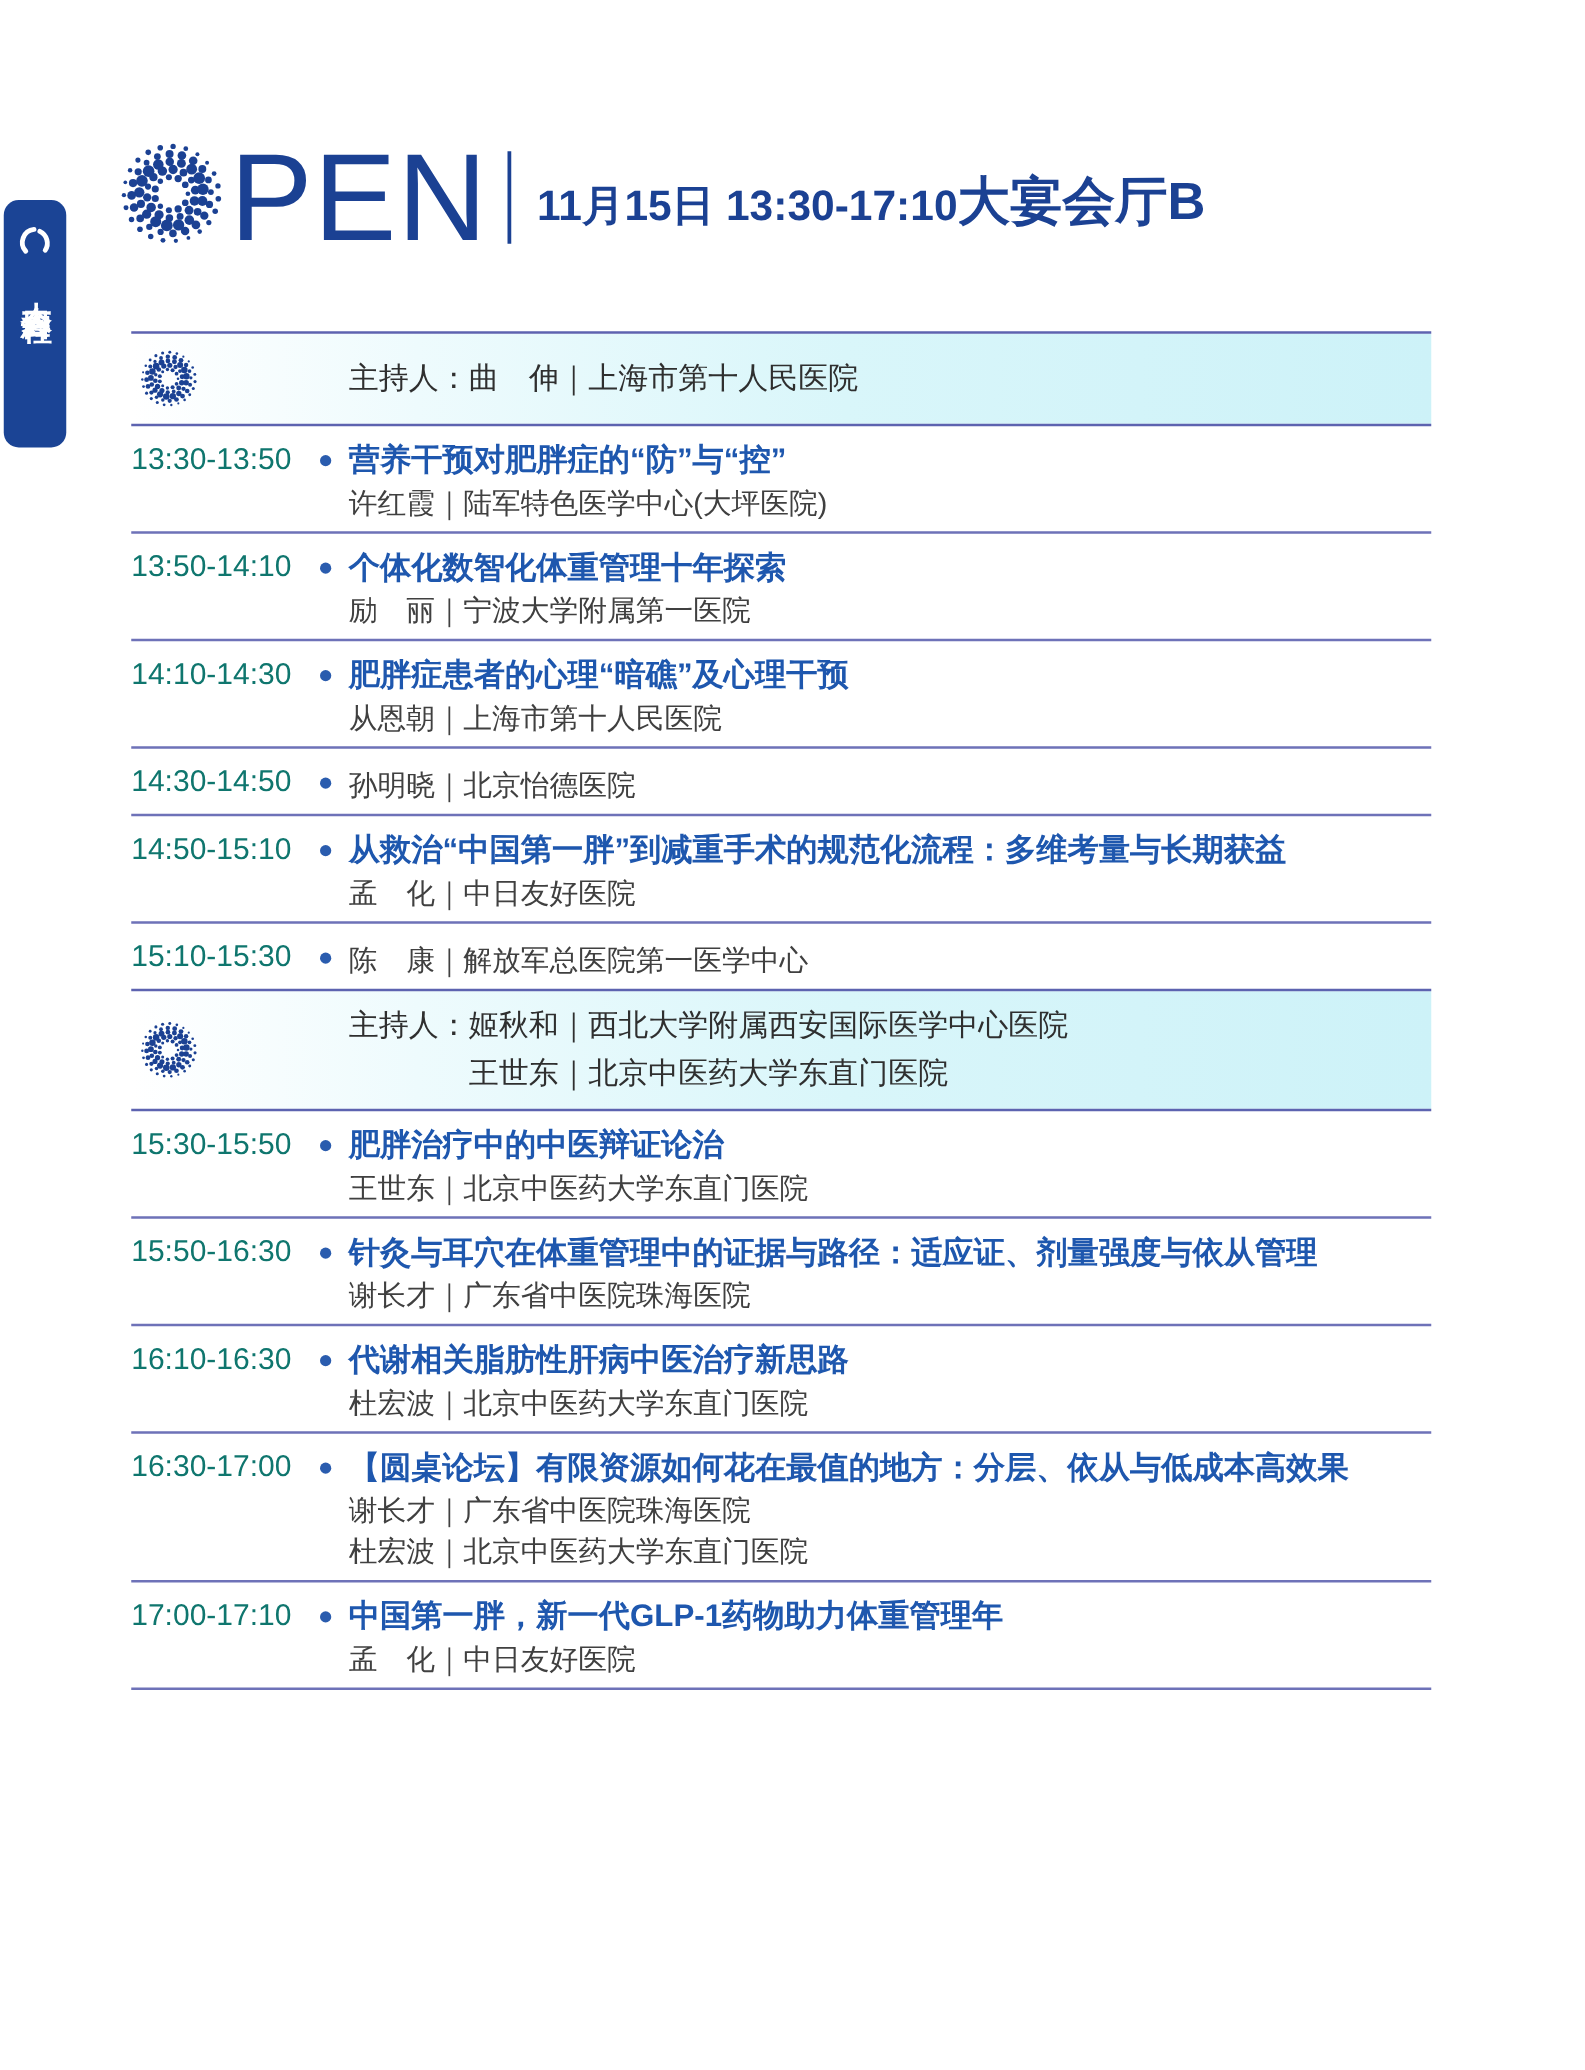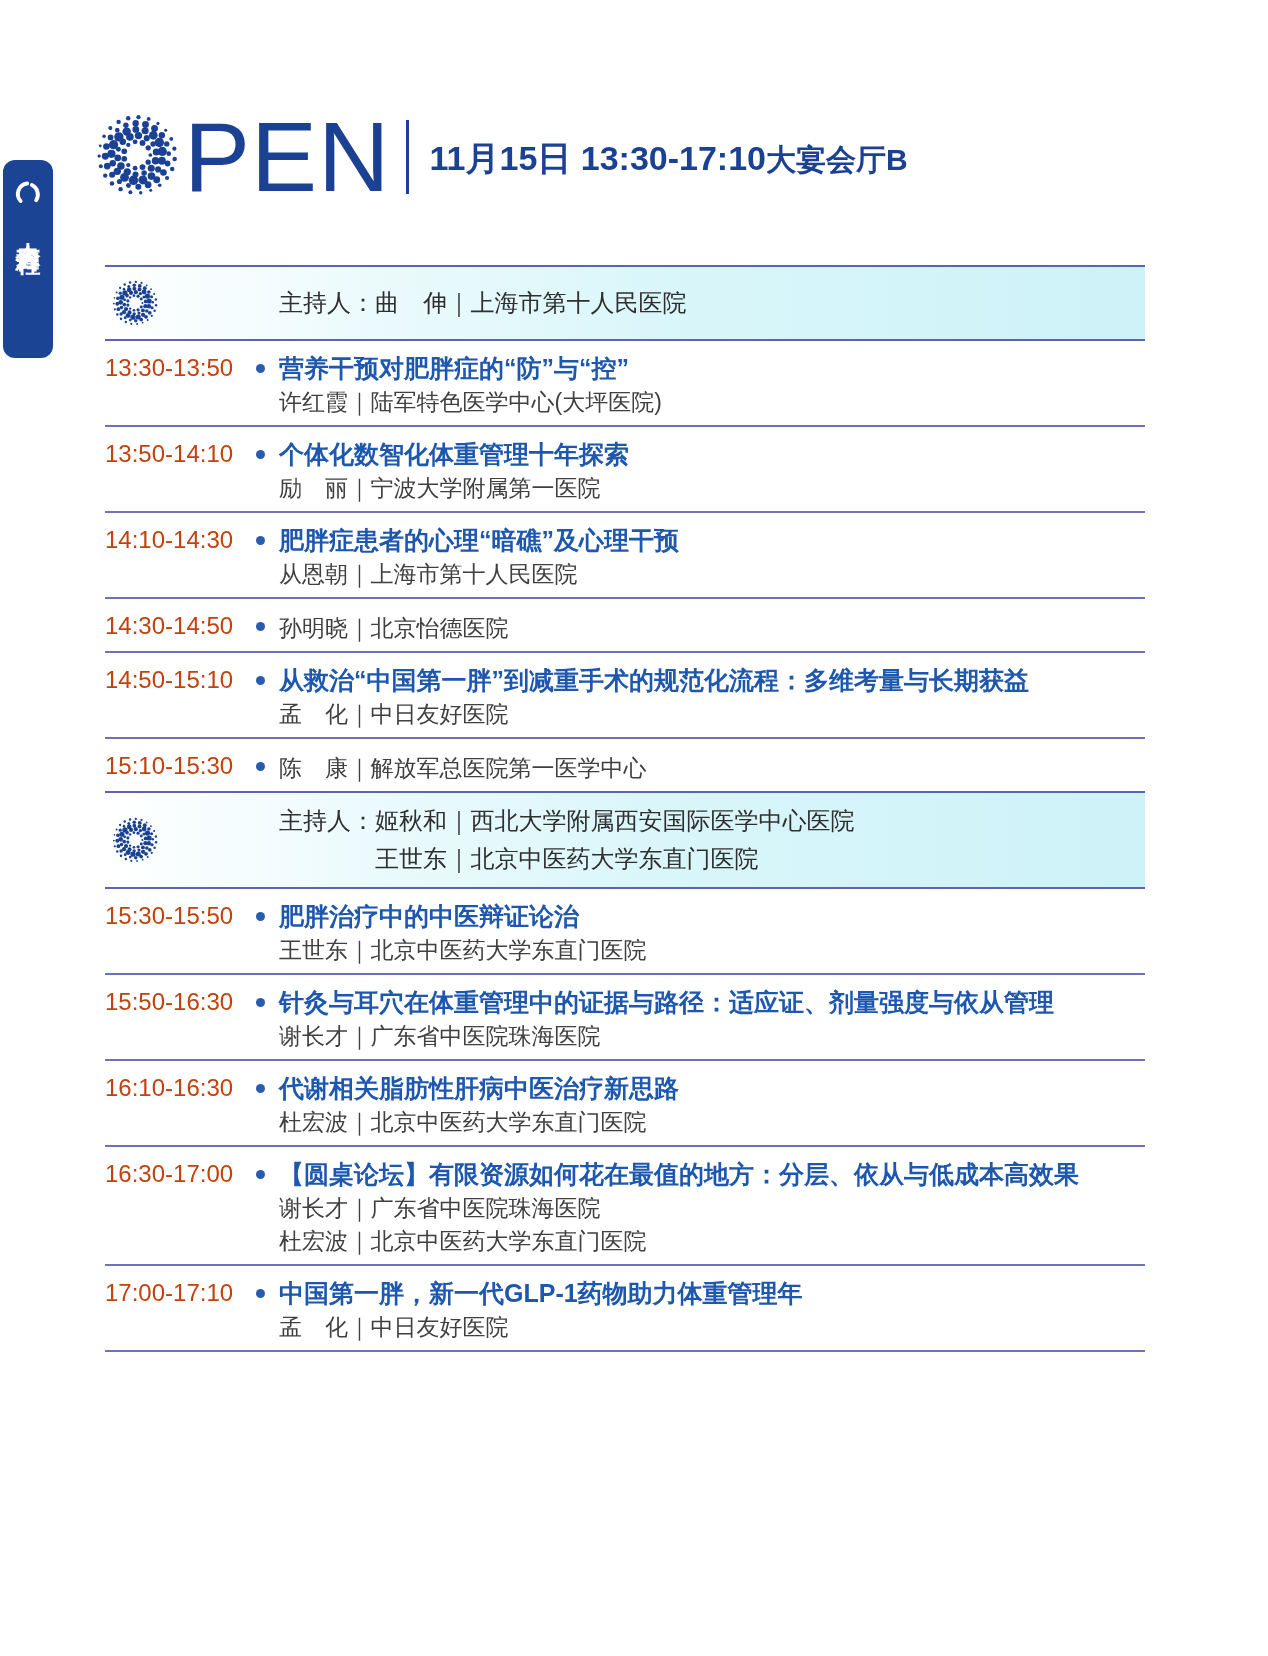--- a/index.html
+++ b/index.html
@@ -33,21 +33,21 @@
   .logo-text{
     font-size:99px;font-weight:400;line-height:84px;
     color:#1b4193;letter-spacing:1px;margin-left:4px;
   }
   .header-sep{
     width:3px;height:74px;background:#1b4193;
     margin:0 21px 0 15px;align-self:center;
   }
   .header-info{display:flex;flex-direction:row;justify-content:center;align-items:flex-end;}
   .header-date{font-size:34px;font-weight:700;color:#1b4193;line-height:1.15;}
-  .header-venue{font-size:30px;font-weight:700;color:#1b4193;line-height:1.15;margin-top:7px;}
+  .header-venue{font-size:42px;font-weight:700;color:#1b4193;line-height:1.15;margin-top:7px;}
   
   .agenda{
     position:absolute;left:105px;top:265px;width:1040px;
   }
   .divider{height:2px;background:#6e72b8;width:100%;}
   .chair-band{
     display:grid;grid-template-columns:148px 26px 1fr;
     align-items:center;
     border-top:2px solid #5d63b0;border-bottom:2px solid #5d63b0;
     background:linear-gradient(90deg,#ffffff 0%,#eefbfd 22%,#d9f6fa 55%,#cdf2f8 100%);
@@ -56,21 +56,21 @@
   .band-icon{margin-left:6px;display:flex;align-items:center;}
   .chair-lines{display:flex;flex-direction:column;gap:6px;}
   .chair-line{font-size:24px;color:#2f2f2f;line-height:32px;white-space:nowrap;}
   .chair-label{color:#2f2f2f;}
   .chair-label.ghost{visibility:hidden;}
   .session{
     display:grid;grid-template-columns:148px 26px 1fr;
     padding:11px 0 8px 0;
   }
   .session .time{
-    font-size:24px;color:#c2410c;line-height:32px;letter-spacing:0px;white-space:nowrap;
+    font-size:24px;color:#0f766e;line-height:32px;letter-spacing:0px;white-space:nowrap;
   }
   .session .dot{
     width:9px;height:9px;border-radius:50%;background:#2a5cae;
     margin-top:12px;justify-self:start;margin-left:3px;
   }
   .session .title{
     font-size:25px;font-weight:700;color:#1e57ae;line-height:32px;
   }
   .session .speaker{
     grid-column:3;font-size:23px;color:#404040;line-height:30px;margin-top:3px;white-space:nowrap;

